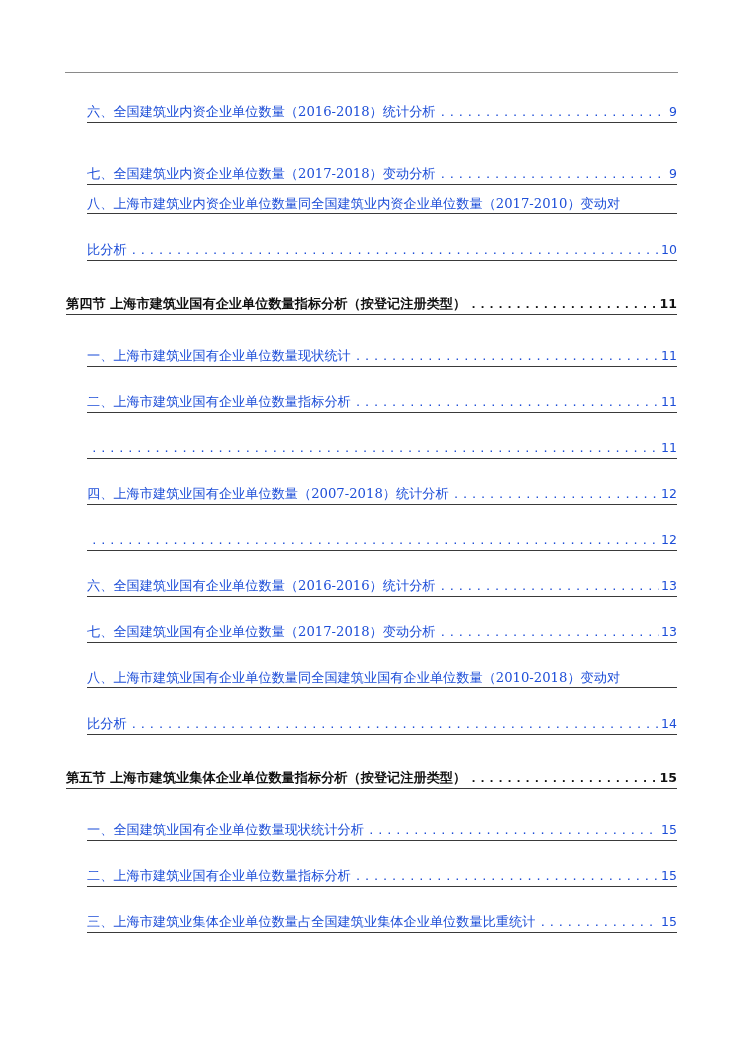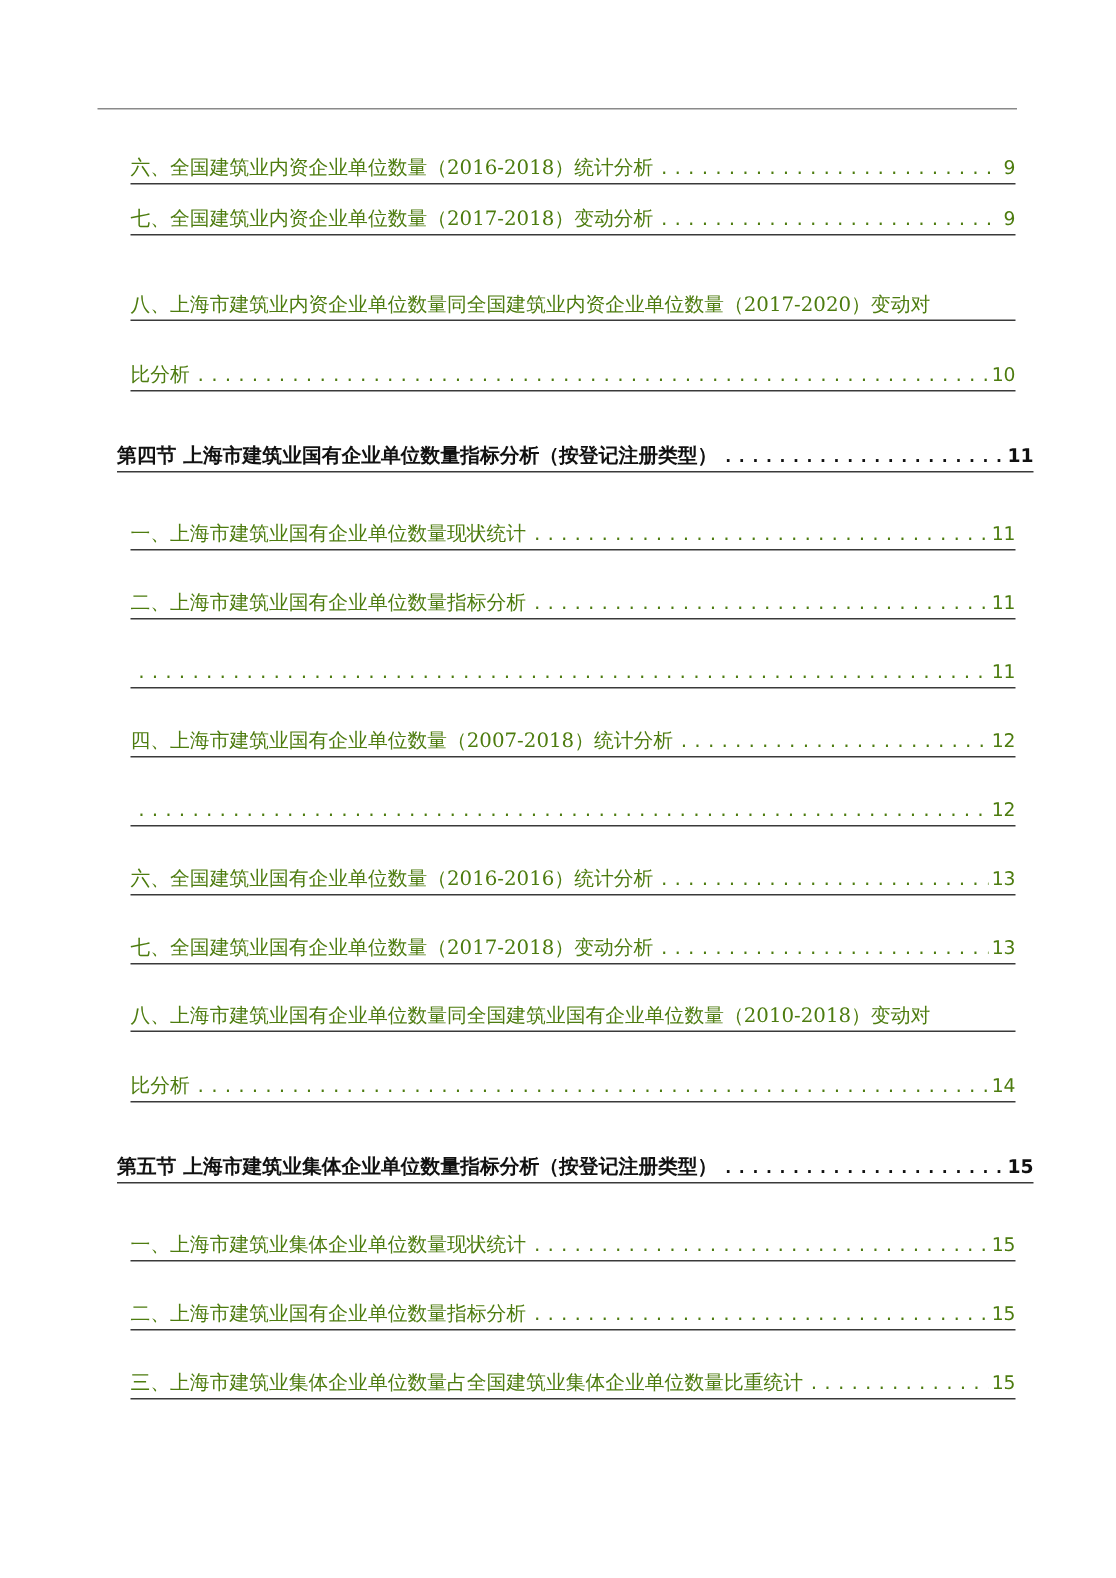--- a/index.html
+++ b/index.html
@@ -30,36 +30,35 @@
     width: 744px;
   }
   .entry {
     position: absolute;
     display: flex;
     align-items: baseline;
     font-size: 13.2px;
     line-height: 16px;
     white-space: nowrap;
     text-decoration: none;
-    color: #4d7c0f;
+    color: #1d4ed8;
     border-bottom: 1px solid #3a3a3a;
     padding-bottom: 1px;
     cursor: pointer;
   }
   .entry.sub {
     left: 87px;
     width: 590px;
   }
   .entry.section {
     left: 66px;
     width: 611px;
     font-weight: bold;
     color: #111111;
     font-size: 13.2px;
-    margin-left: 12px;
   }
   .entry .label {
     flex: 0 0 auto;
   }
   .entry .dots {
     flex: 1 1 auto;
     overflow: hidden;
     margin: 0 2px 0 4px;
     letter-spacing: 2.4px;
     font-family: "DejaVu Sans Mono", "Liberation Mono", monospace;
@@ -83,28 +82,28 @@
 <div class="header-rule"></div>
 
 <div class="toc">
 
   <a class="entry sub" style="top:104px">
     <span class="label">六、全国建筑业内资企业单位数量（2016-2018）统计分析</span>
     <span class="dots"></span>
     <span class="page">9</span>
   </a>
 
-  <a class="entry sub" style="top:138px">
+  <a class="entry sub" style="top:166px">
     <span class="label">七、全国建筑业内资企业单位数量（2017-2018）变动分析</span>
     <span class="dots"></span>
     <span class="page">9</span>
   </a>
 
   <a class="entry sub" style="top:196px; display:block;">
-    <span class="label">八、上海市建筑业内资企业单位数量同全国建筑业内资企业单位数量（2017-2020）变动对</span>
+    <span class="label">八、上海市建筑业内资企业单位数量同全国建筑业内资企业单位数量（2017-2010）变动对</span>
   </a>
   <a class="entry sub" style="top:242px">
     <span class="label">比分析</span>
     <span class="dots"></span>
     <span class="page">10</span>
   </a>
 
   <a class="entry section" style="top:296px">
     <span class="label">第四节  上海市建筑业国有企业单位数量指标分析（按登记注册类型）</span>
     <span class="dots"></span>
@@ -160,21 +159,21 @@
     <span class="page">14</span>
   </a>
 
   <a class="entry section" style="top:770px">
     <span class="label">第五节  上海市建筑业集体企业单位数量指标分析（按登记注册类型）</span>
     <span class="dots"></span>
     <span class="page">15</span>
   </a>
 
   <a class="entry sub" style="top:822px">
-    <span class="label">一、上海市建筑业集体企业单位数量现状统计</span>
+    <span class="label">一、全国建筑业国有企业单位数量现状统计分析</span>
     <span class="dots"></span>
     <span class="page">15</span>
   </a>
 
   <a class="entry sub" style="top:868px">
     <span class="label">二、上海市建筑业国有企业单位数量指标分析</span>
     <span class="dots"></span>
     <span class="page">15</span>
   </a>
 

